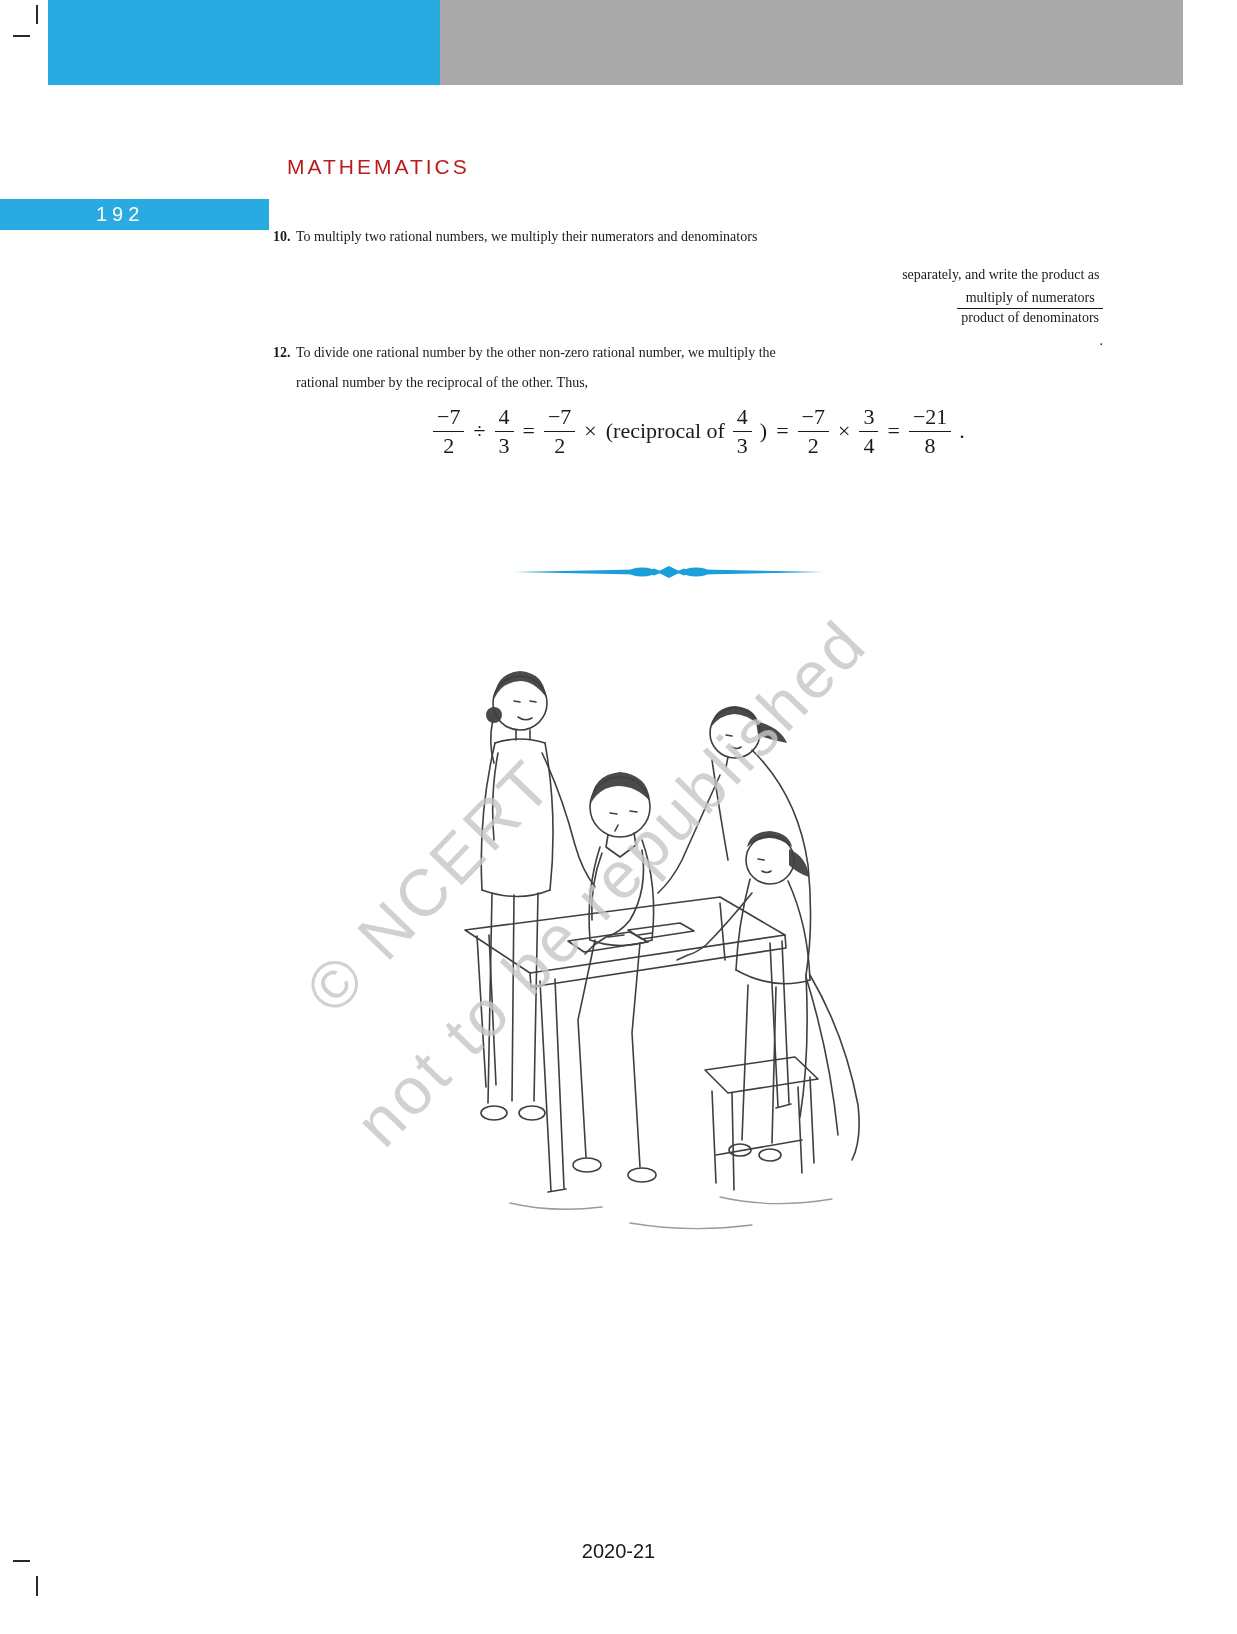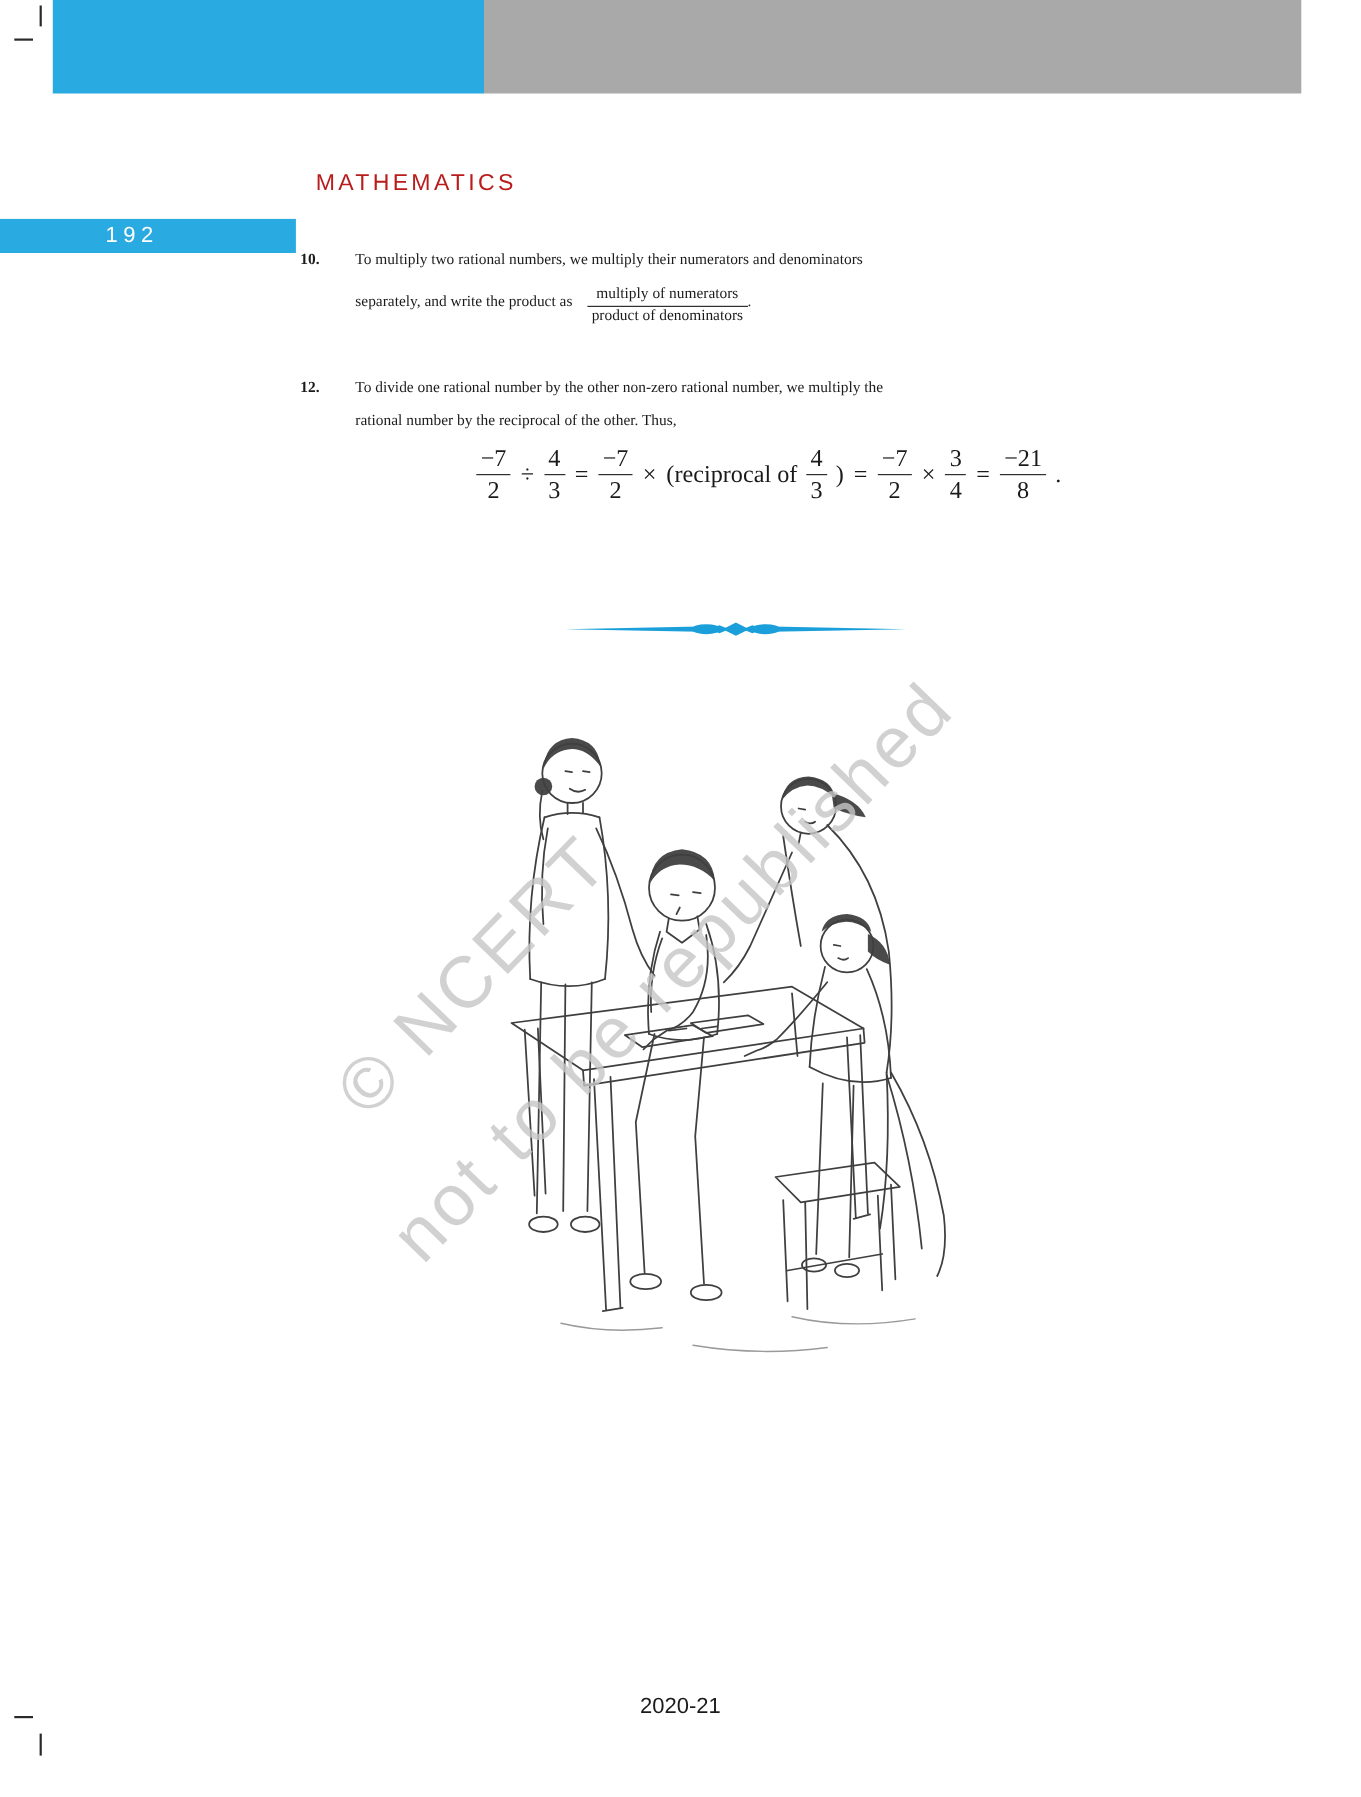--- a/index.html
+++ b/index.html
@@ -33,22 +33,22 @@
   .subject-label {
     left: 287px; top: 151px; height: 31px; line-height: 31px;
     color: #b91c1c;
     font-family: "Liberation Sans", sans-serif;
     font-size: 21px; letter-spacing: 3px;
   }
 
   
   .item { position: absolute; left: 273px; width: 830px; font-size: 14px; line-height: 30px; }
   .item .item-num { position: absolute; left: 0; top: 0; font-weight: bold; }
-  .item .item-body { margin-left: 50px; }
-  .flexline { display: flex; align-items: flex-start; margin-top: 8px; }
+  .item .item-body { margin-left: 23px; }
+  .flexline { display: flex; align-items: flex-end; margin-top: 8px; flex-direction: column; }
   .flexline .lead { white-space: pre; }
 
   
   .frac { display: inline-block; vertical-align: middle; text-align: center; line-height: 1.18; }
   .frac .num { display: block; padding: 0 4px 1px 4px; }
   .frac .den { display: block; border-top: 1.6px solid #1a1a1a; padding: 1px 4px 0 4px; }
   .inline-frac { margin-left: 10px; }
 
   
   .equation {

